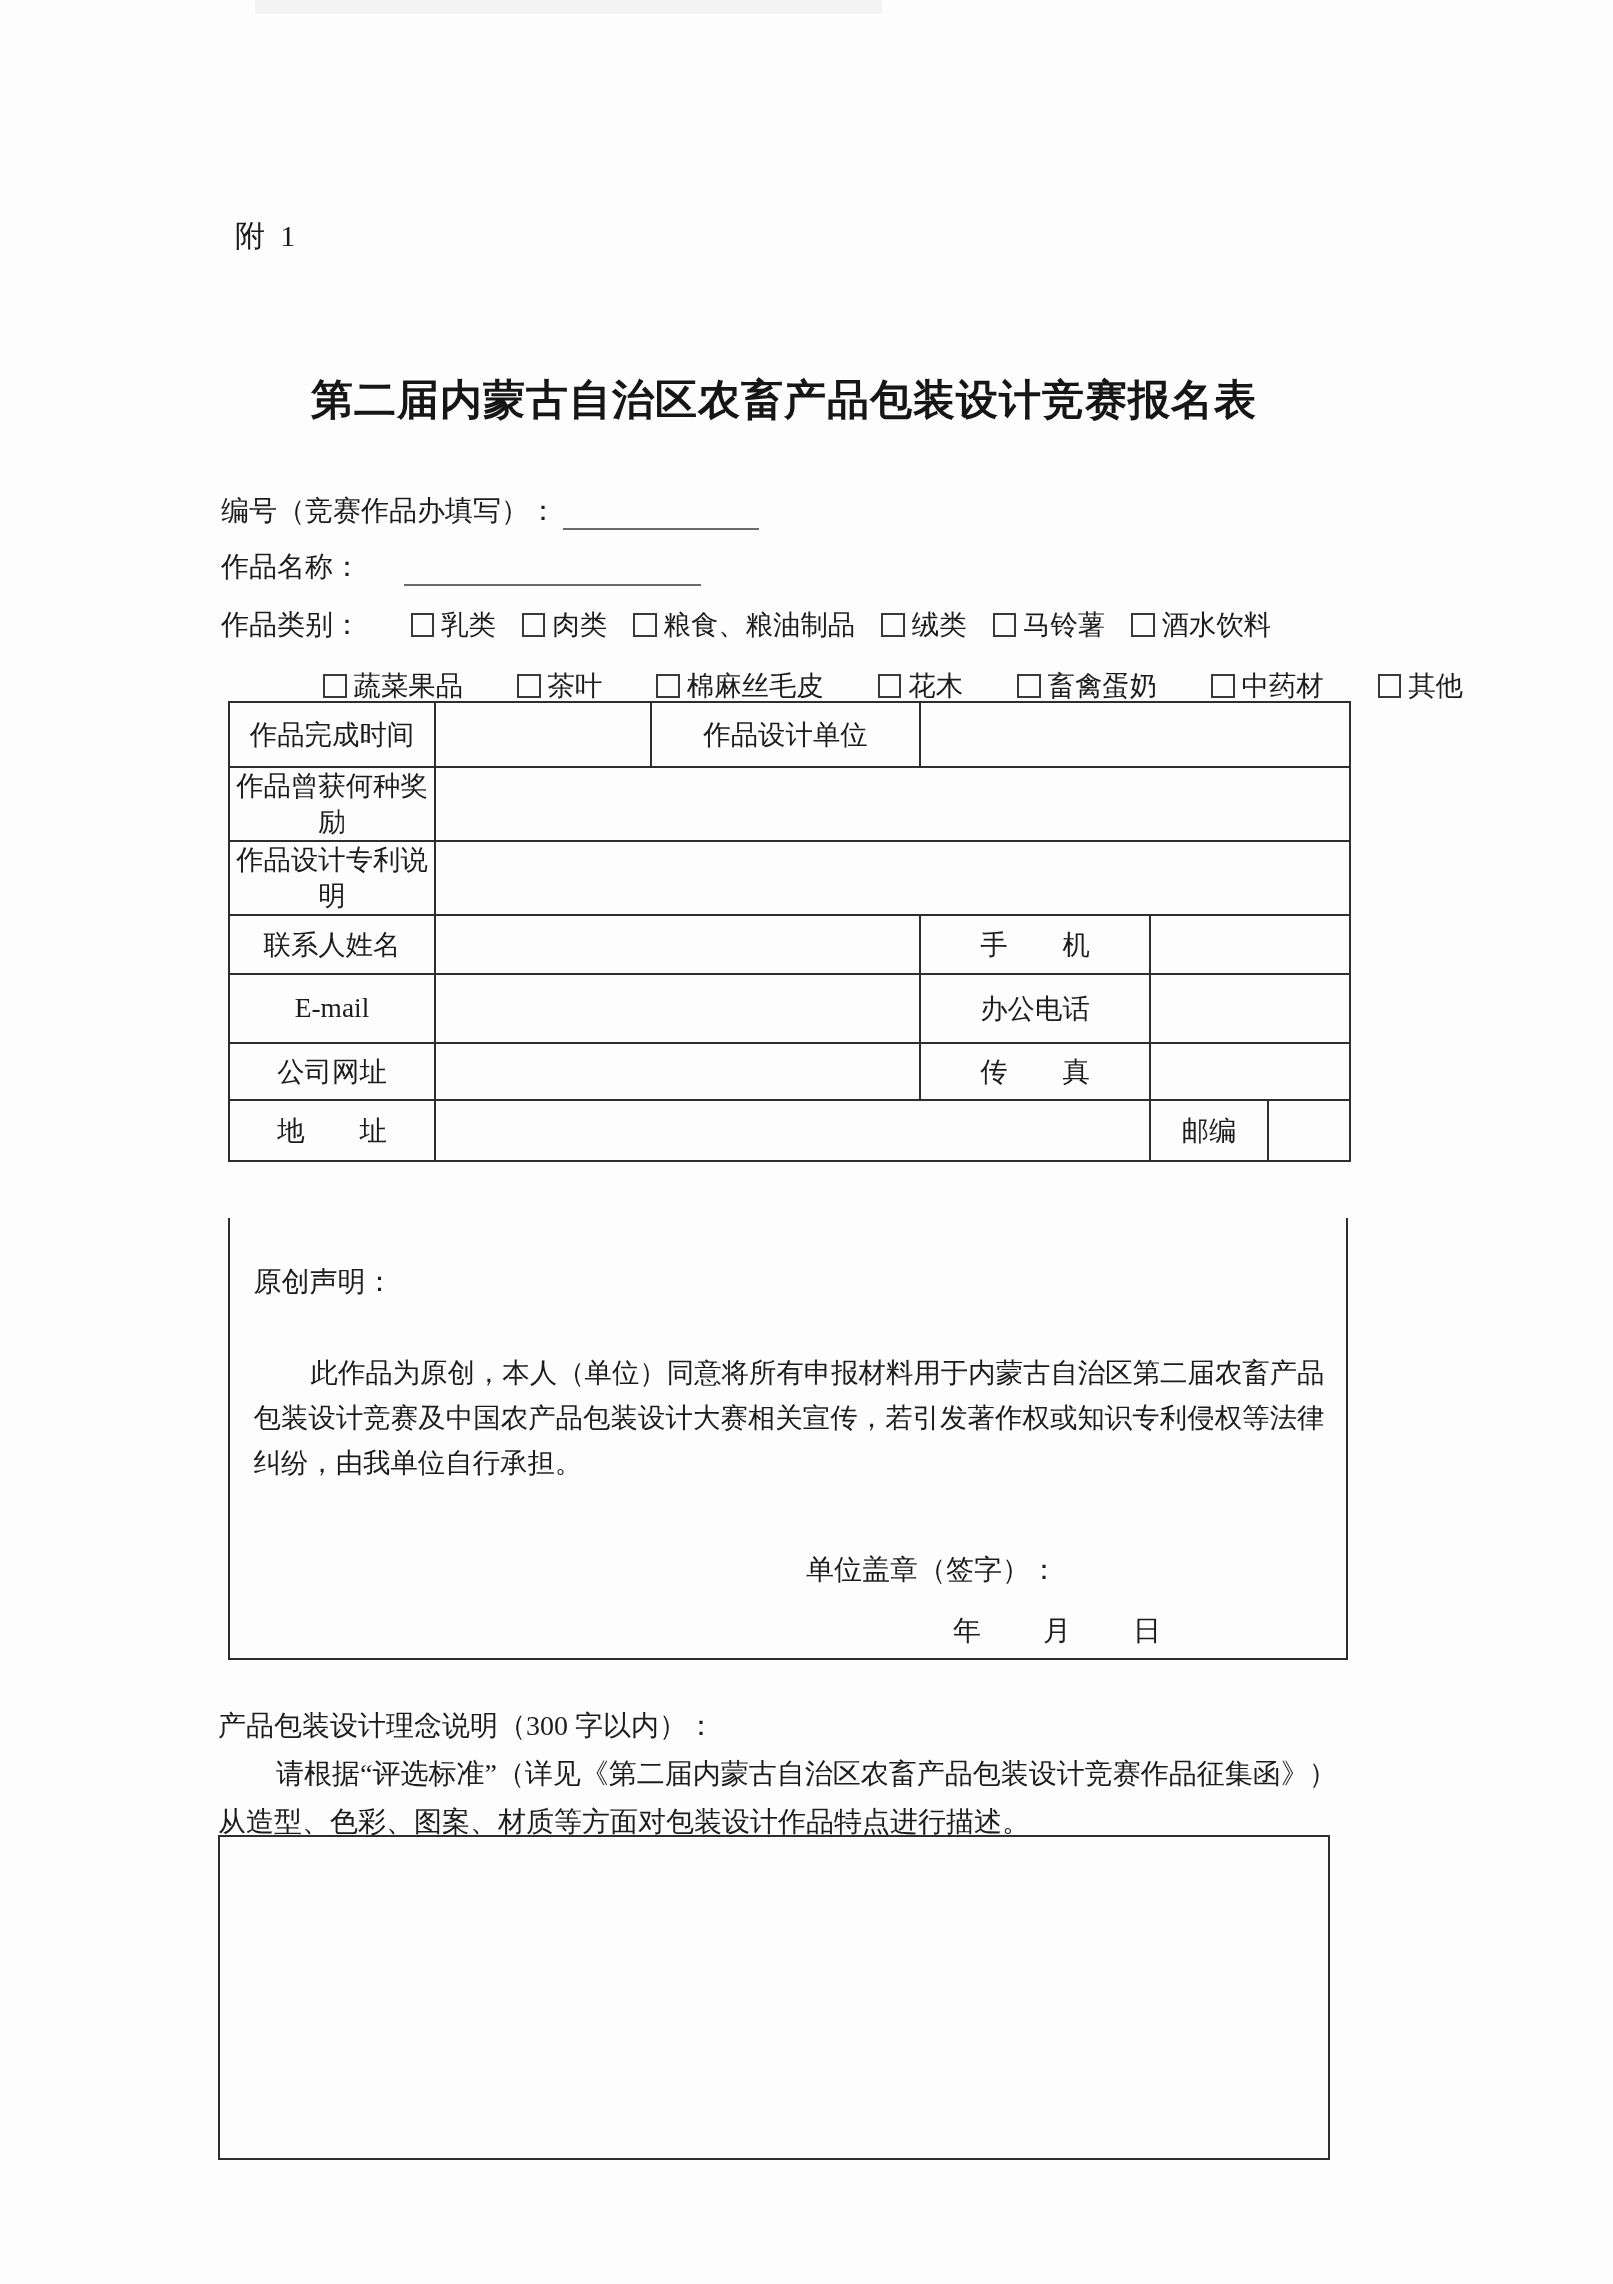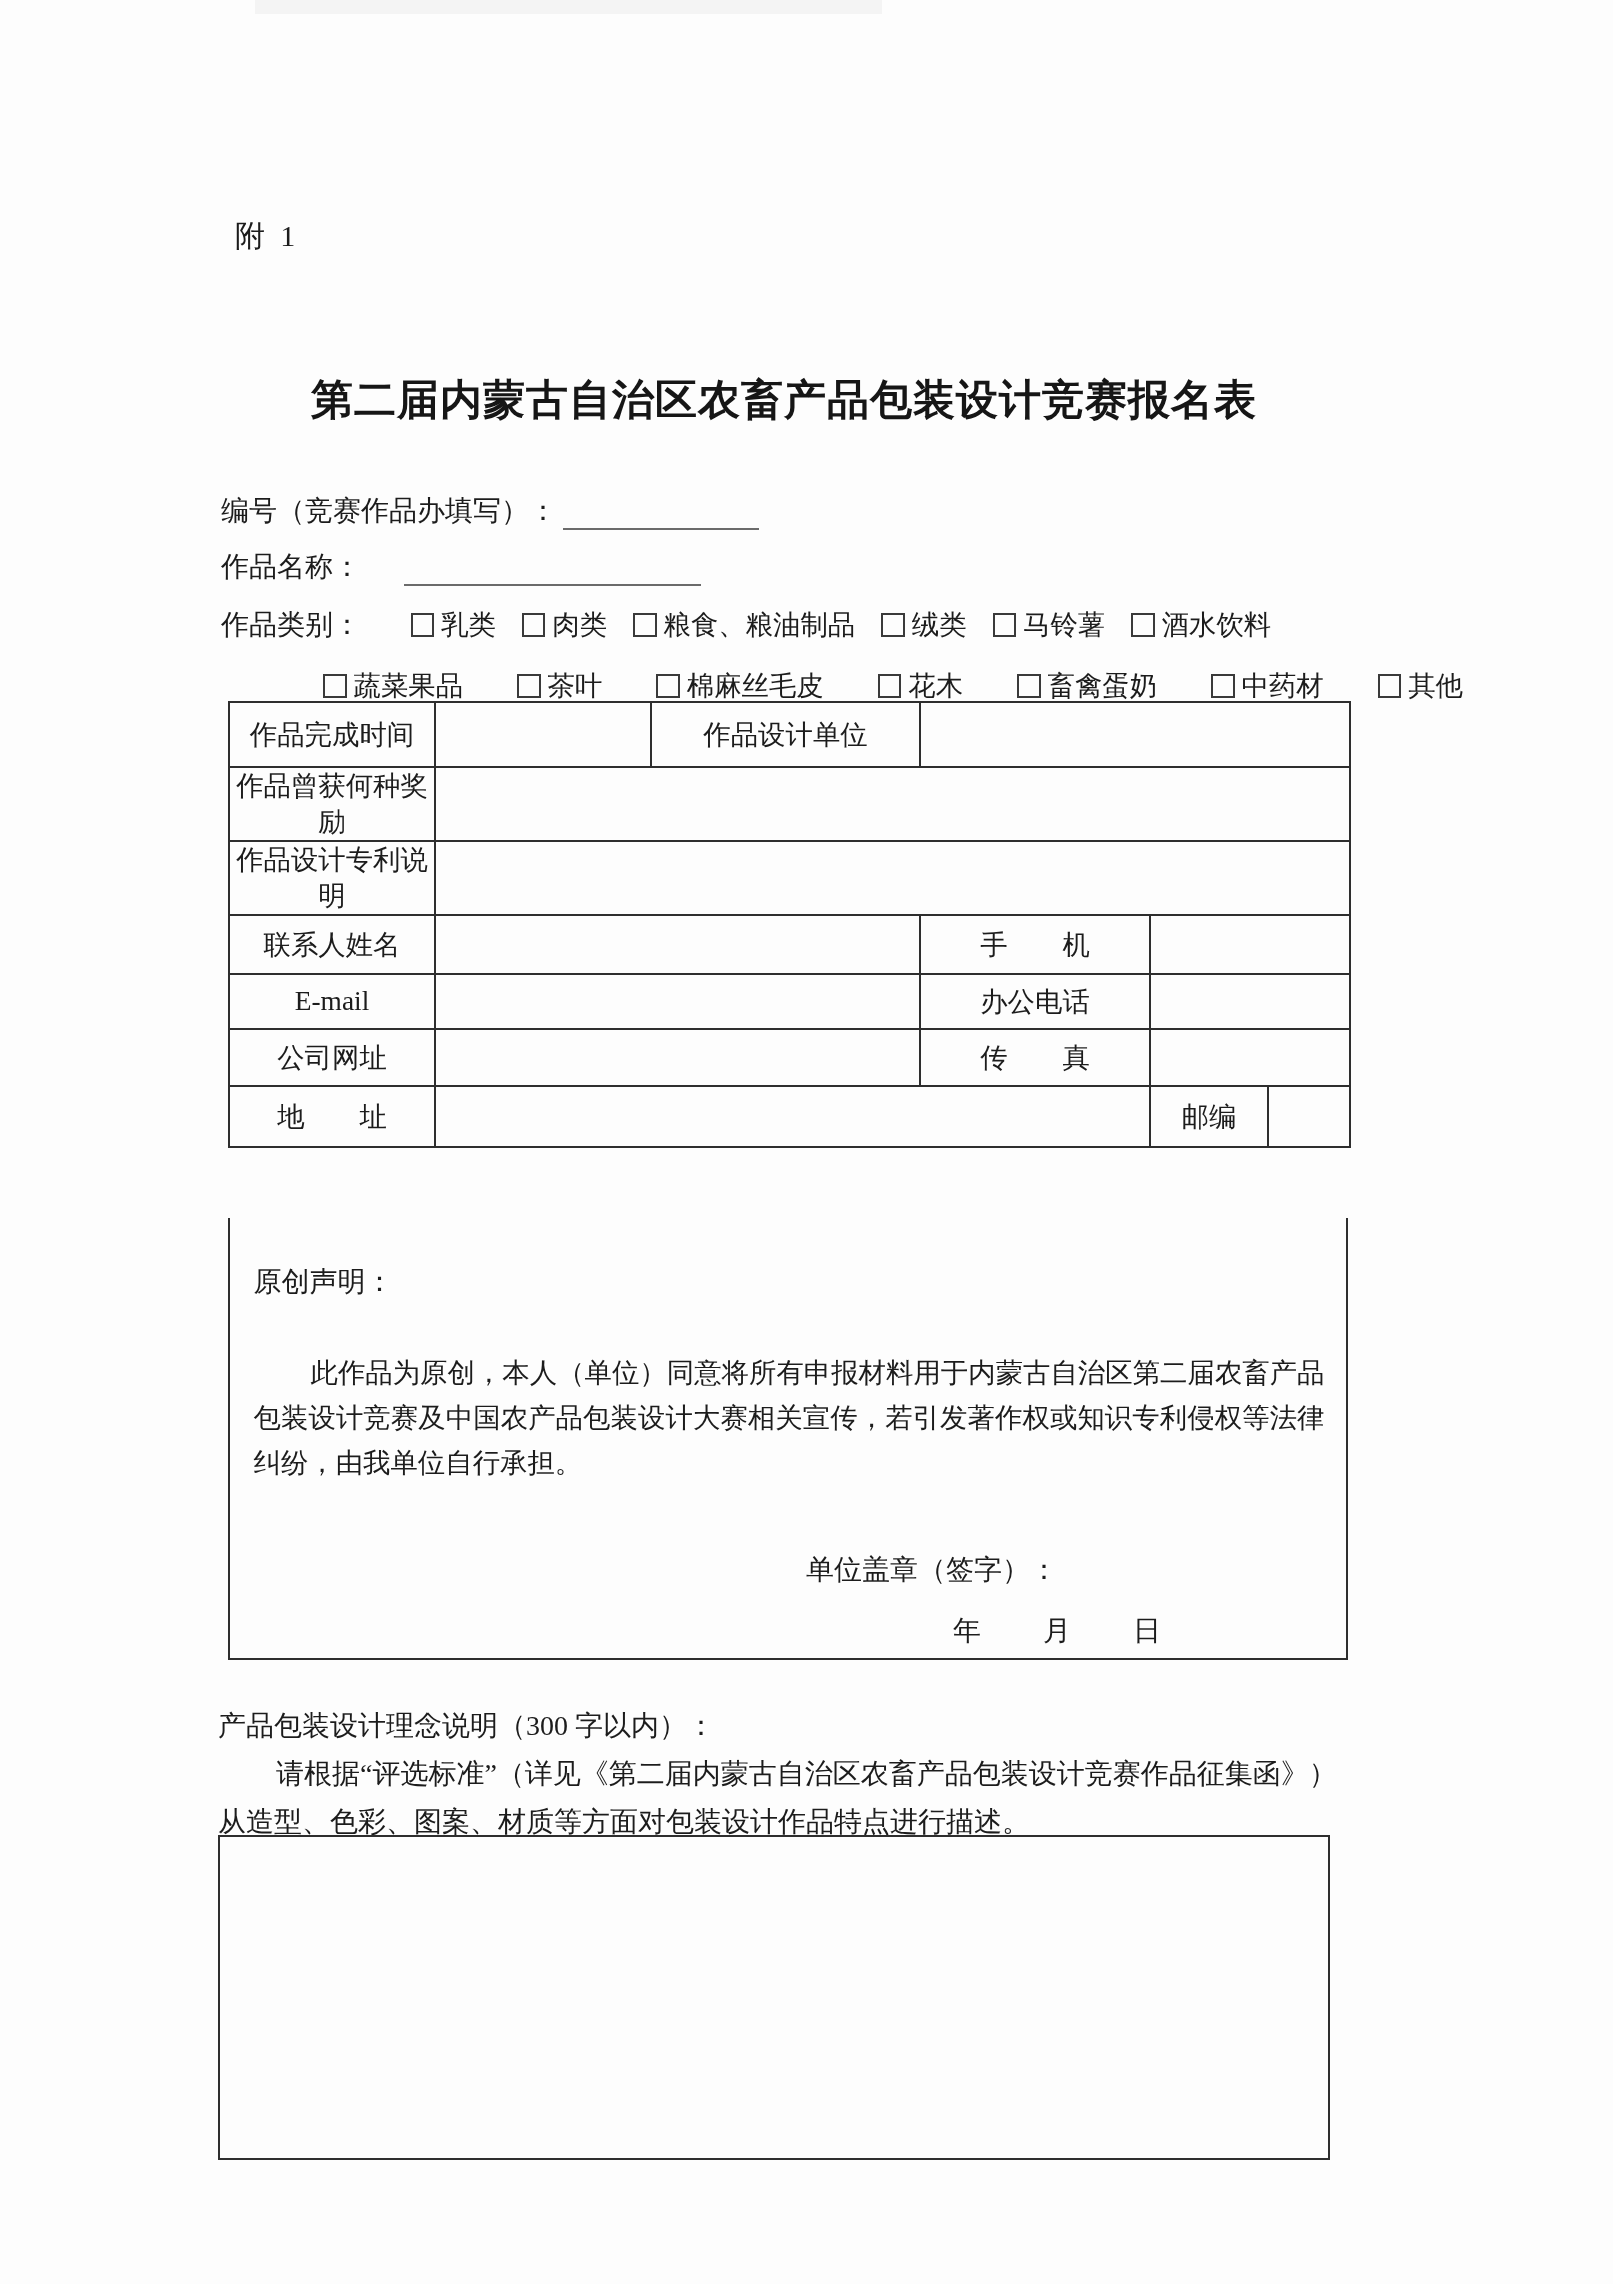--- a/index.html
+++ b/index.html
@@ -35,21 +35,21 @@
     border-collapse:collapse;table-layout:fixed;
     width:1120px;
     font-size:27.4px;
   }
   table.info td{
     border:2px solid #2e2e2e;
     text-align:center;vertical-align:middle;
     padding:0 3.9px;overflow:hidden;
   }
   tr.h1{height:65px;} tr.h2{height:61px;} tr.h3{height:67px;} tr.h4{height:88px;}
-  tr.h5{height:59px;} tr.h6{height:55px;} tr.h7{height:57px;} tr.h8{height:61px;padding-left:34px;}
+  tr.h5{height:59px;} tr.h6{height:69px;} tr.h7{height:57px;} tr.h8{height:61px;padding-left:34px;}
   .decl-box{
     left:228px;top:1218px;width:1116px;height:440px;
     border:2px solid #2e2e2e;border-top:none;
   }
   .decl-heading{left:23.5px;top:45px;font-size:28px;position:absolute;}
   .decl-body{
     position:absolute;left:23.5px;top:133px;width:1071px;
     font-size:27.4px;line-height:45px;text-align:justify;text-indent:57px;
   }
   .decl-seal{position:absolute;left:576px;top:333px;font-size:28px;}

